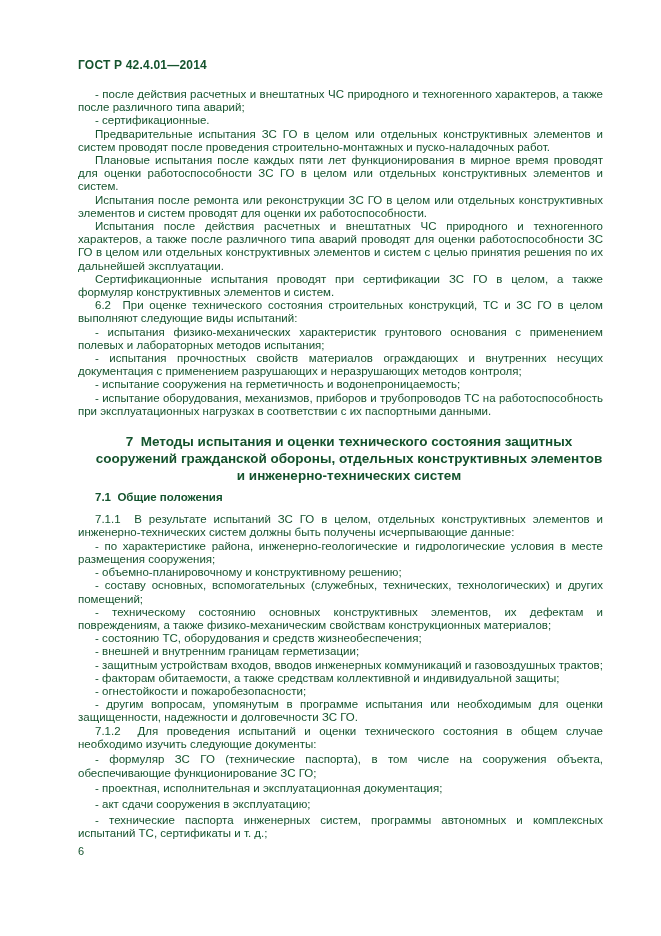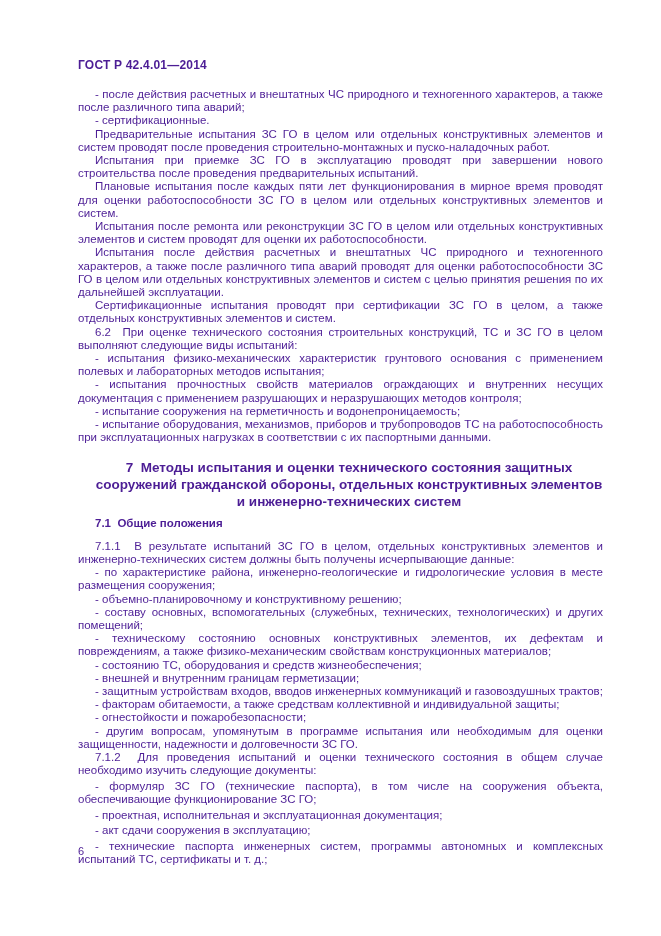--- a/index.html
+++ b/index.html
@@ -8,21 +8,21 @@
     background: #ffffff;
   }
   .page {
     position: relative;
     width: 661px;
     height: 936px;
     background: #ffffff;
     box-sizing: border-box;
     padding: 58px 58px 0 78px;
     font-family: "Liberation Sans", sans-serif;
-    color: #4c1d95;
+    color: #14532d;
     overflow: hidden;
   }
   .running-header {
     font-weight: bold;
     font-size: 12px;
     line-height: 14px;
     margin-bottom: 16px;
     letter-spacing: 0.2px;
   }
   .content {
@@ -64,25 +64,24 @@
 </head>
 <body>
 
 <div class="page">
   <div class="running-header">ГОСТ Р 42.4.01—2014</div>
 
   <div class="content" id="doc-content">
       <div class="blk b-li">- после действия расчетных и внештатных ЧС природного и техногенного характеров, а также после различного типа аварий;</div>
       <div class="blk b-li">- сертификационные.</div>
       <div class="blk b-p">Предварительные испытания ЗС ГО в целом или отдельных конструктивных элементов и систем проводят после проведения строительно-монтажных и пуско-наладочных работ.</div>
-      <div class="blk b-p">Испытания при приемке ЗС ГО в эксплуатацию проводят при завершении нового строительства после проведения предварительных испытаний.</div>
       <div class="blk b-p">Плановые испытания после каждых пяти лет функционирования в мирное время проводят для оценки работоспособности ЗС ГО в целом или отдельных конструктивных элементов и систем.</div>
       <div class="blk b-p">Испытания после ремонта или реконструкции ЗС ГО в целом или отдельных конструктивных элементов и систем проводят для оценки их работоспособности.</div>
       <div class="blk b-p">Испытания после действия расчетных и внештатных ЧС природного и техногенного характеров, а также после различного типа аварий проводят для оценки работоспособности ЗС ГО в целом или отдельных конструктивных элементов и систем с целью принятия решения по их дальнейшей эксплуатации.</div>
-      <div class="blk b-p">Сертификационные испытания проводят при сертификации ЗС ГО в целом, а также отдельных конструктивных элементов и систем.</div>
+      <div class="blk b-p">Сертификационные испытания проводят при сертификации ЗС ГО в целом, а также формуляр конструктивных элементов и систем.</div>
       <div class="blk b-p">6.2&nbsp; При оценке технического состояния строительных конструкций, ТС и ЗС ГО в целом выполняют следующие виды испытаний:</div>
       <div class="blk b-li">- испытания физико-механических характеристик грунтового основания с применением полевых и лабораторных методов испытания;</div>
       <div class="blk b-li">- испытания прочностных свойств материалов ограждающих и внутренних несущих документация с применением разрушающих и неразрушающих методов контроля;</div>
       <div class="blk b-li">- испытание сооружения на герметичность и водонепроницаемость;</div>
       <div class="blk b-li">- испытание оборудования, механизмов, приборов и трубопроводов ТС на работоспособность при эксплуатационных нагрузках в соответствии с их паспортными данными.</div>
       <div class="blk b-heading">7&nbsp; Методы испытания и оценки технического состояния защитных сооружений гражданской обороны, отдельных конструктивных элементов и инженерно-технических систем</div>
       <div class="blk b-subheading">7.1&nbsp; Общие положения</div>
       <div class="blk b-p">7.1.1&nbsp; В результате испытаний ЗС ГО в целом, отдельных конструктивных элементов и инженерно-технических систем должны быть получены исчерпывающие данные:</div>
       <div class="blk b-li">- по характеристике района, инженерно-геологические и гидрологические условия в месте размещения сооружения;</div>
       <div class="blk b-li">- объемно-планировочному и конструктивному решению;</div>

